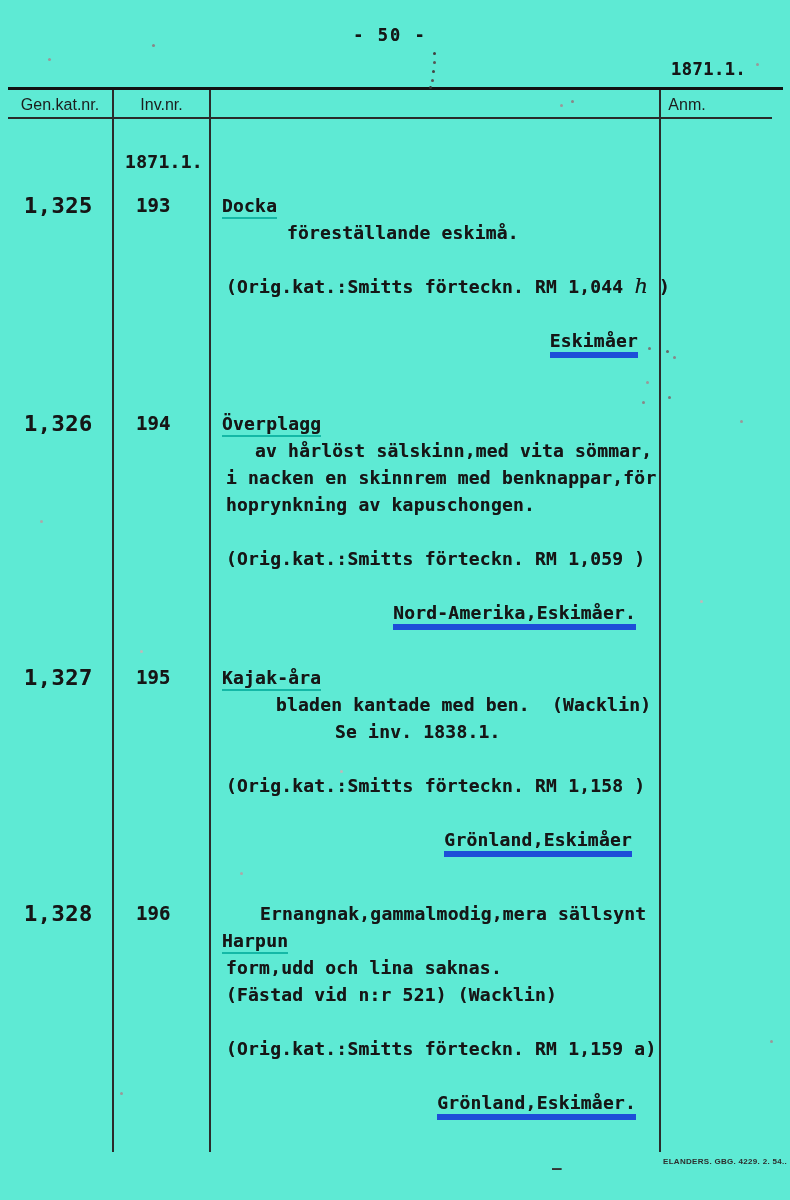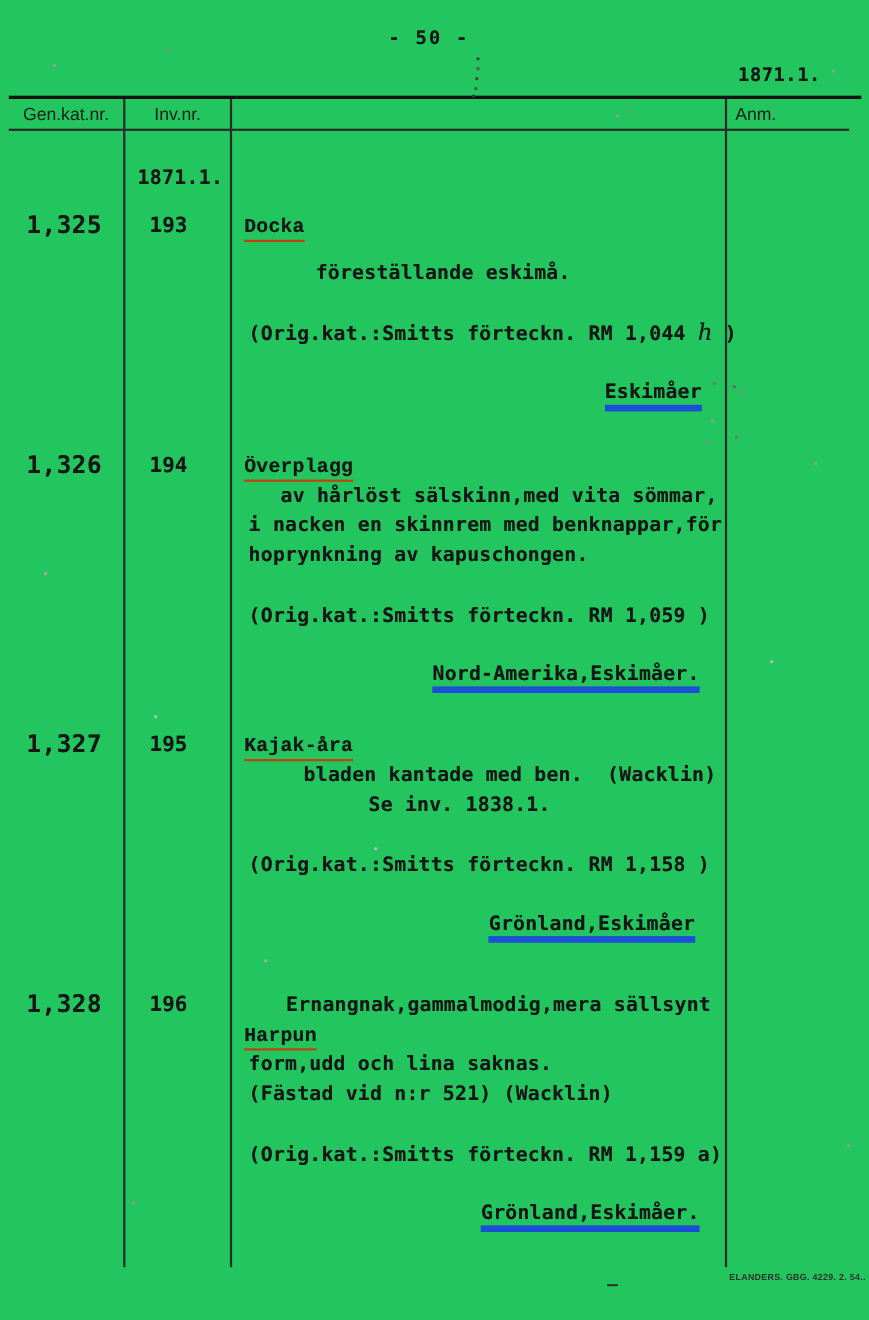--- a/index.html
+++ b/index.html
@@ -1,31 +1,31 @@
 <!DOCTYPE html>
 <html><head>
 <meta charset="utf-8">
 <style>
   html,body{margin:0;padding:0;background:#e8e8e6;}
   .page{
     position:relative;width:790px;height:1200px;margin:0 auto;
-    background:#22c55e;overflow:hidden;
+    background:#5eead4;overflow:hidden;
     font-family:"DejaVu Sans Mono",monospace;color:#161616;
   }
   
   .line{height:27px;line-height:27px;font-size:18px;font-weight:700;
         white-space:pre;letter-spacing:.2px;
         text-shadow:0 0 .5px rgba(20,20,20,.55);}
   .gap{height:27px;}
-  .utitle{border-bottom:2px solid #c2410c;padding-bottom:1px;font-family:Liberation Mono, monospace;}
+  .utitle{border-bottom:2px solid #14b8a6;padding-bottom:1px;}
   .ucat{border-bottom:6px solid #1d4ed8;padding-bottom:1px;}
   .cat-line{text-align:right;}
   .pr22{padding-right:22px;} .pr24{padding-right:24px;}
   .pr46{padding-right:28px;} .pr10{padding-right:24px;}
-  .ind65{padding-left:65px;margin-top:16px;} .ind33{padding-left:33px;}
+  .ind65{padding-left:65px;} .ind33{padding-left:33px;}
   .ind54{padding-left:54px;} .ind113{padding-left:113px;}
   .ind38{padding-left:38px;} .ind4{padding-left:4px;}
   .hand{font-family:"DejaVu Serif",serif;font-style:italic;font-weight:400;
         font-size:21px;letter-spacing:0;}
   
   .entry{position:absolute;left:0;width:790px;}
   .gnum{position:absolute;left:24px;top:0;font-size:22px;font-weight:700;
         letter-spacing:.5px;line-height:27px;
         text-shadow:0 0 .5px rgba(20,20,20,.55);}
   .inum{position:absolute;left:136px;top:0;font-size:19px;font-weight:700;

